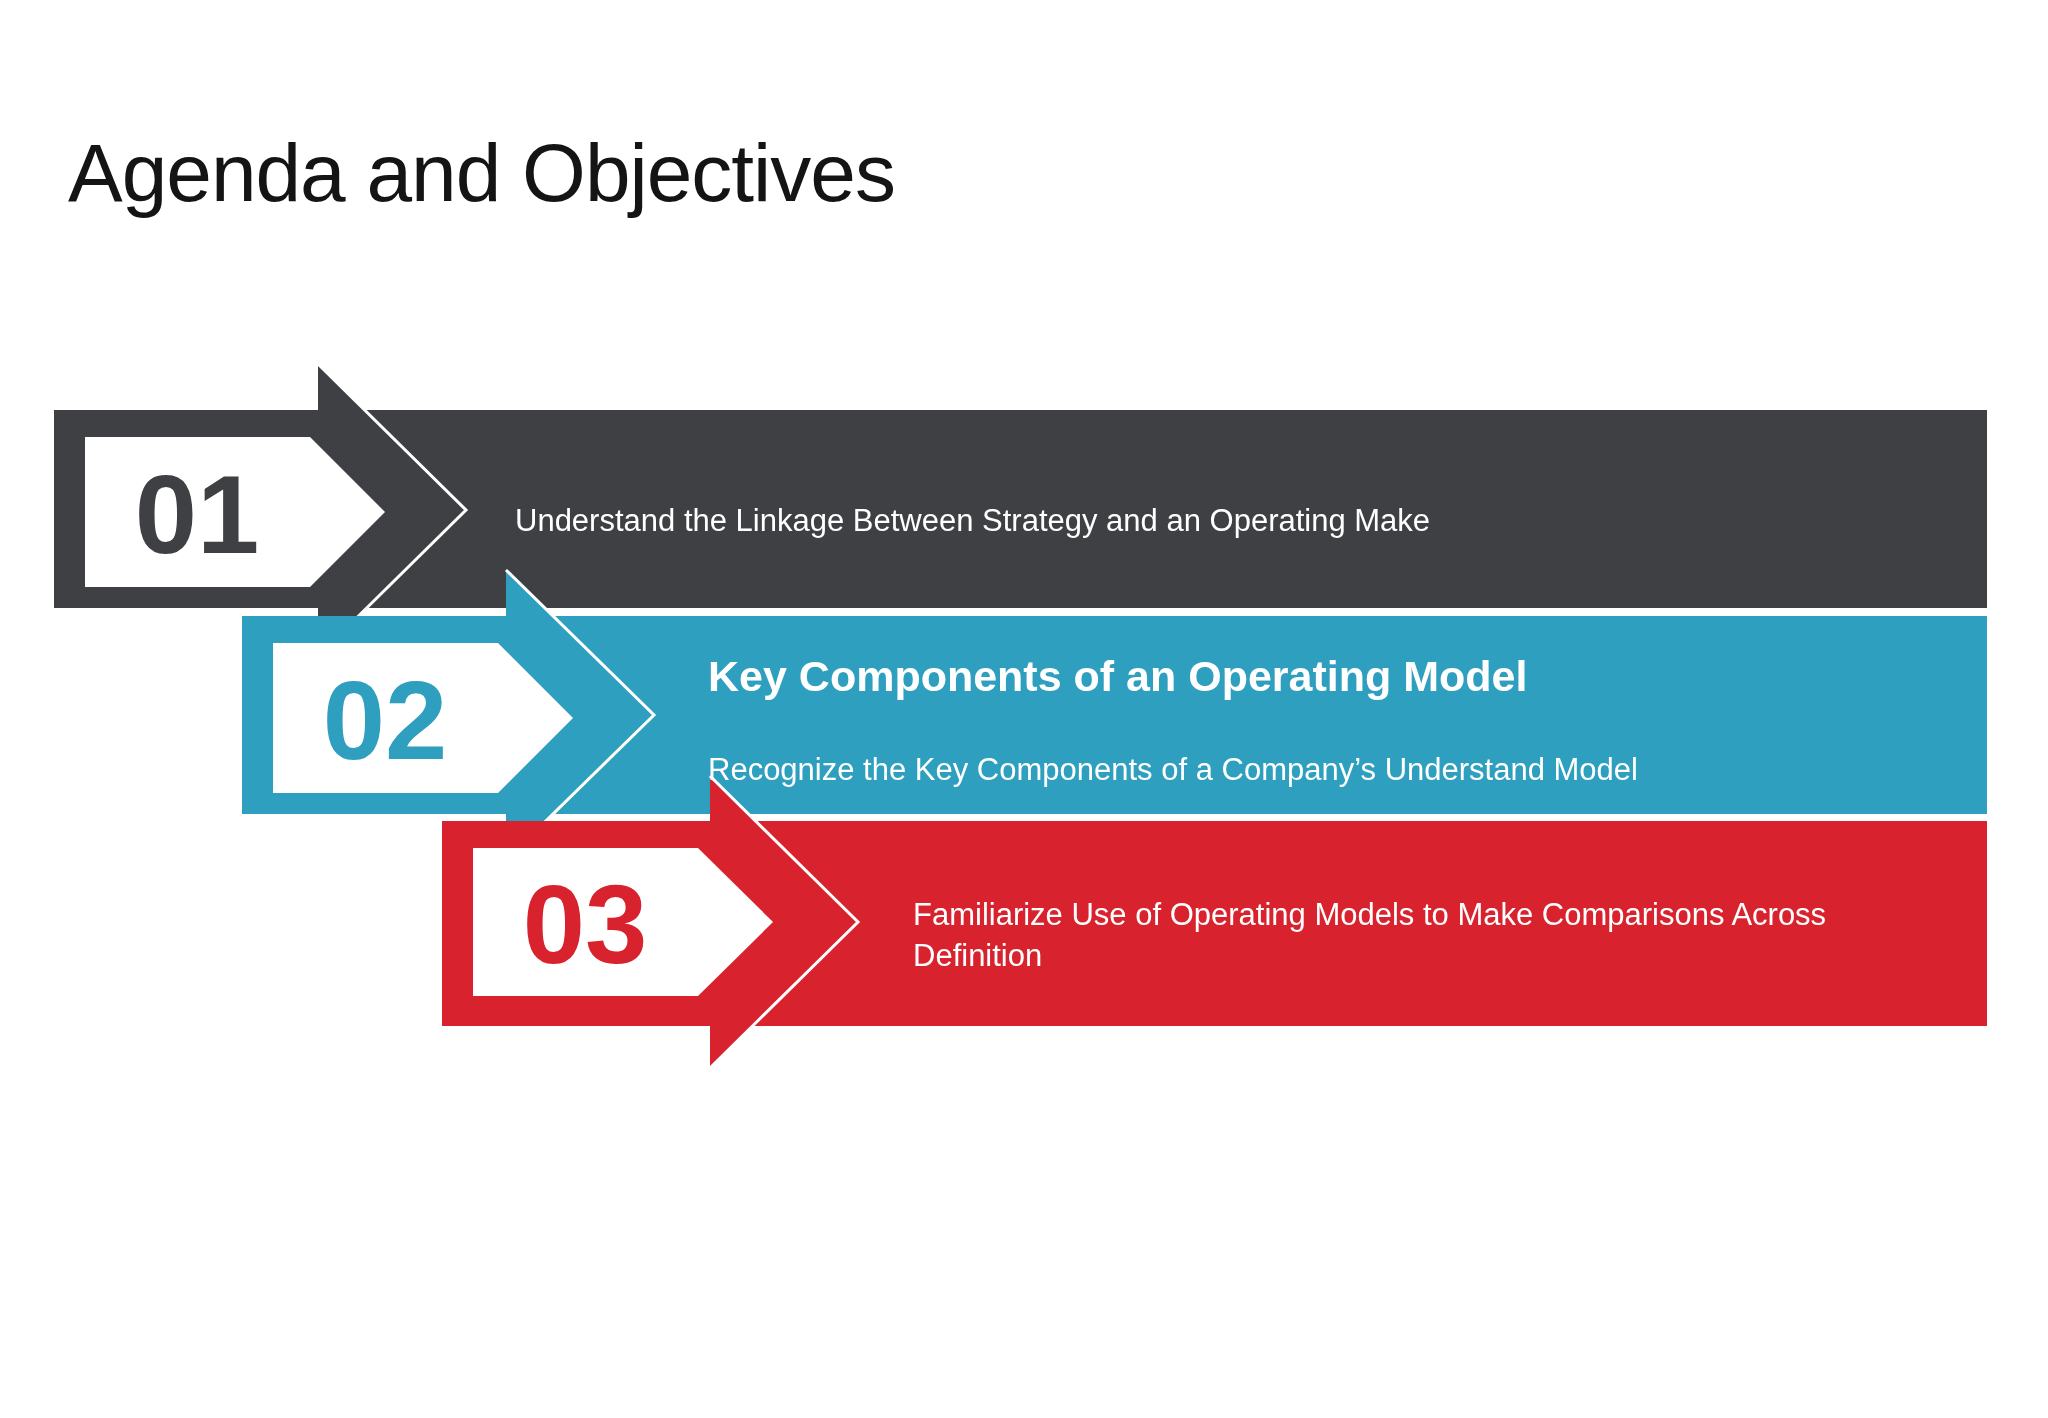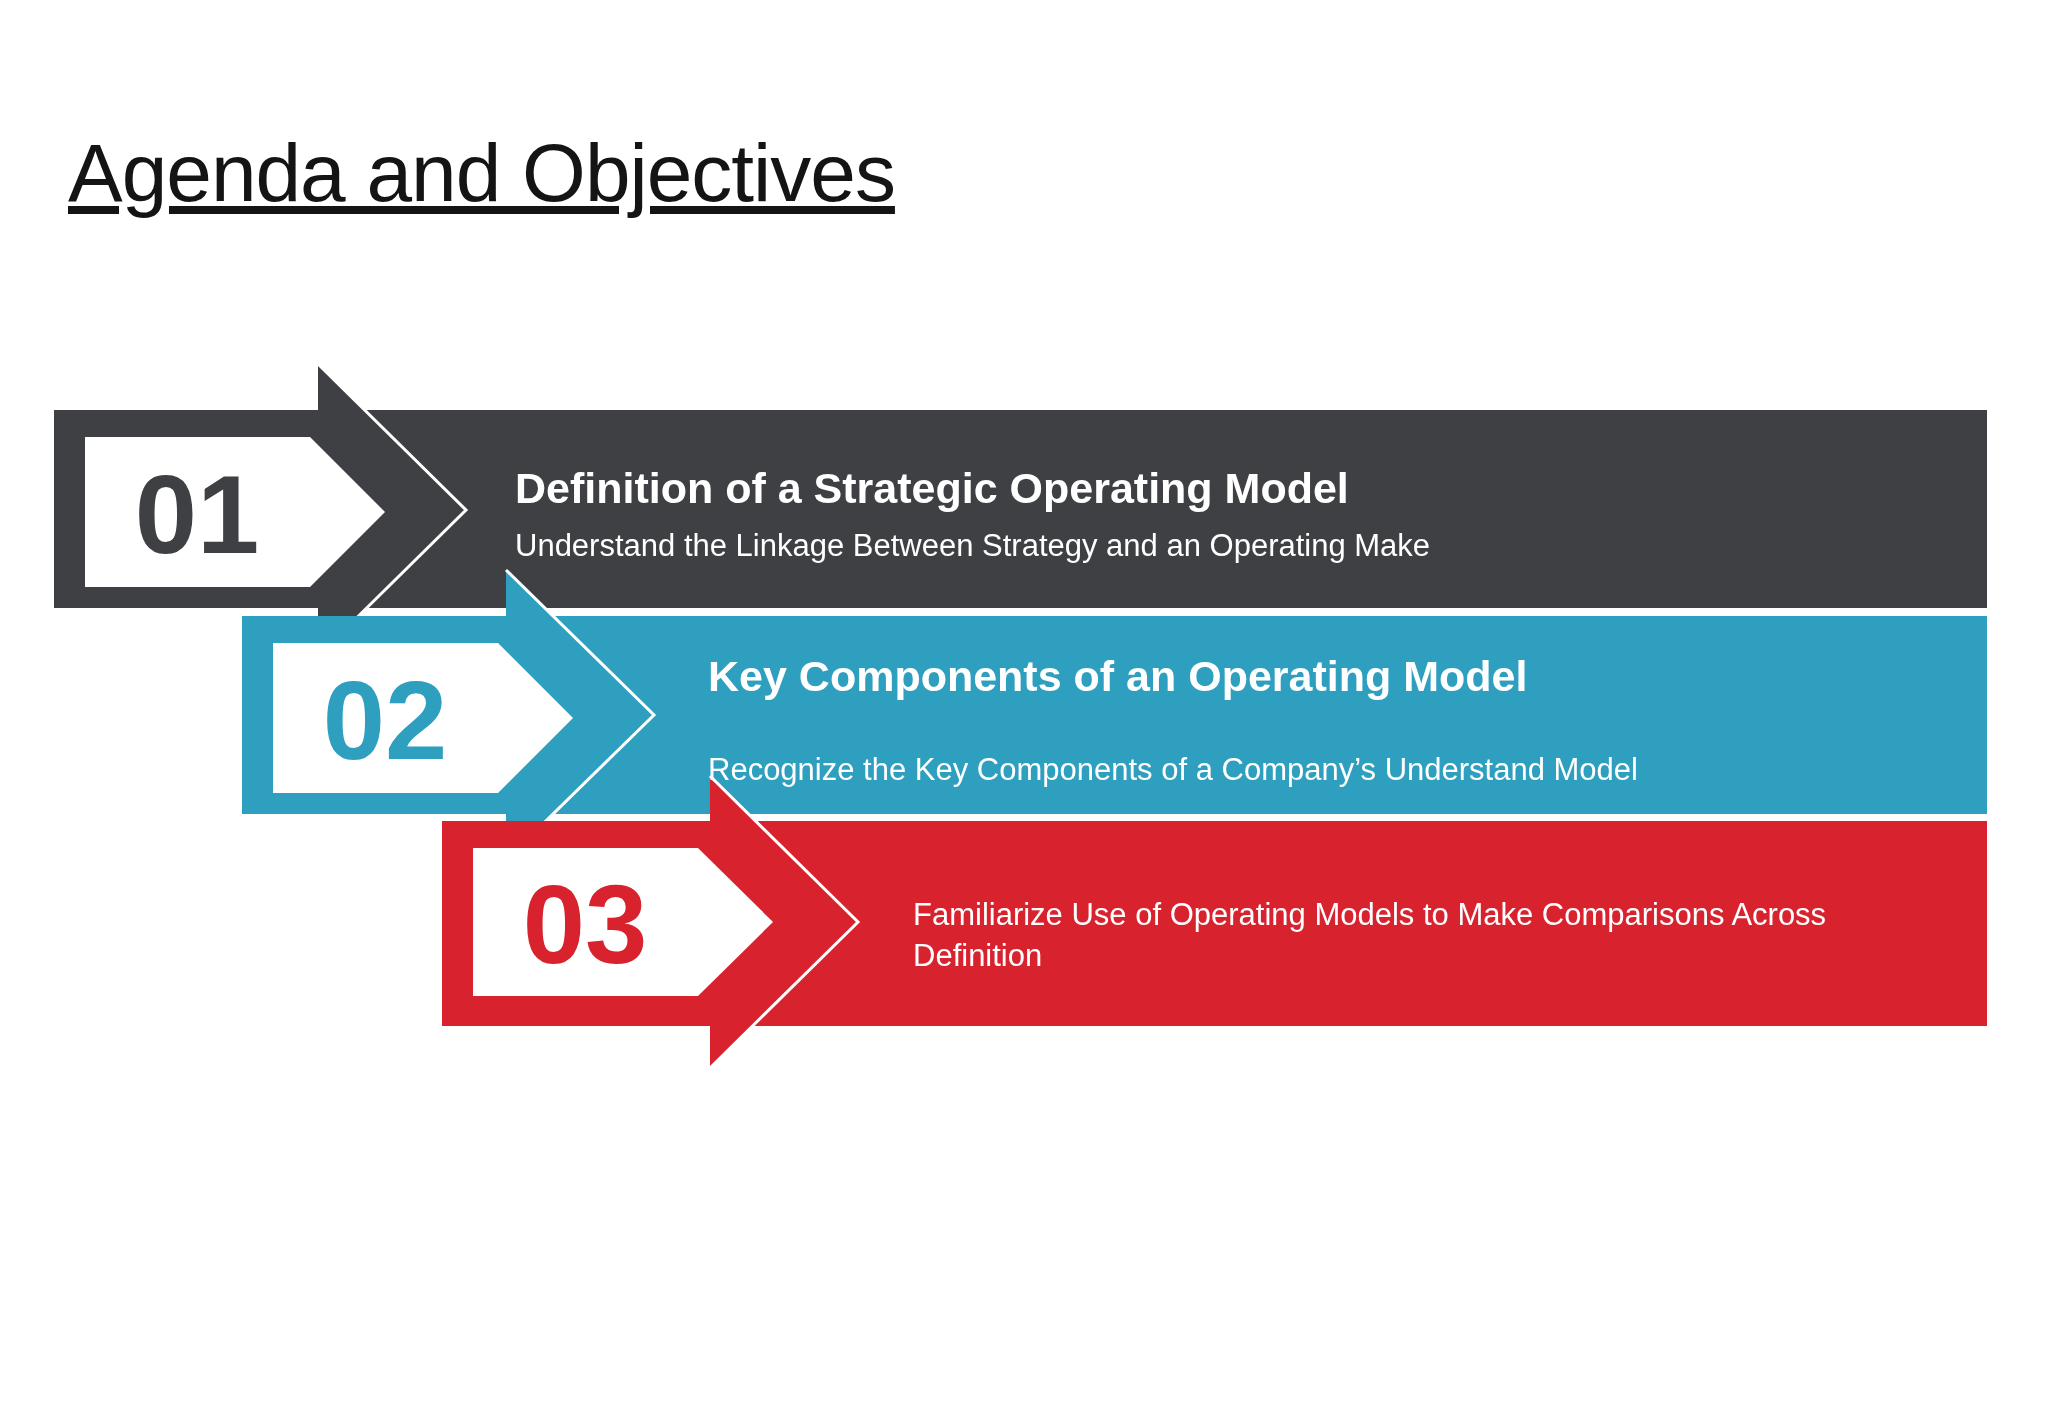--- a/index.html
+++ b/index.html
@@ -19,21 +19,20 @@
     position: absolute;
     left: 68px;
     top: 132px;
     margin: 0;
     font-size: 82px;
     font-weight: 400;
     letter-spacing: -1px;
     line-height: 1;
     color: #141414;
     white-space: nowrap;
-    text-decoration: underline;
   }
   .shapes {
     position: absolute;
     left: 0;
     top: 0;
     width: 2048px;
     height: 1418px;
   }
   .banner-num {
     font-family: "Liberation Sans", sans-serif;
@@ -89,21 +88,20 @@
 
     <g>
       <rect x="442" y="821" width="1545" height="205" fill="#D8222E"></rect>
       <path d="M710,776 L858,922 L710,1068" stroke="#FFFFFF" stroke-width="3" fill="#D8222E"></path>
       <path d="M473,848 H698 L773,922 L698,996 H473 Z" fill="#FFFFFF"></path>
       <text class="banner-num" x="585" y="924" text-anchor="middle" dominant-baseline="central" fill="#D8222E">03</text>
     </g>
   </svg>
 
   <div class="banner-text text-1">
-    <div class="b-title">Definition of a Strategic Operating Model</div>
     <div class="b-sub">Understand the Linkage Between Strategy and an Operating Make</div>
   </div>
 
   <div class="banner-text text-2">
     <div class="b-title">Key Components of an Operating Model</div>
     <div class="b-sub">Recognize the Key Components of a Company’s Understand Model</div>
   </div>
 
   <div class="banner-text text-3">
     <div class="b-sub">Familiarize Use of Operating Models to Make Comparisons Across Definition</div>

